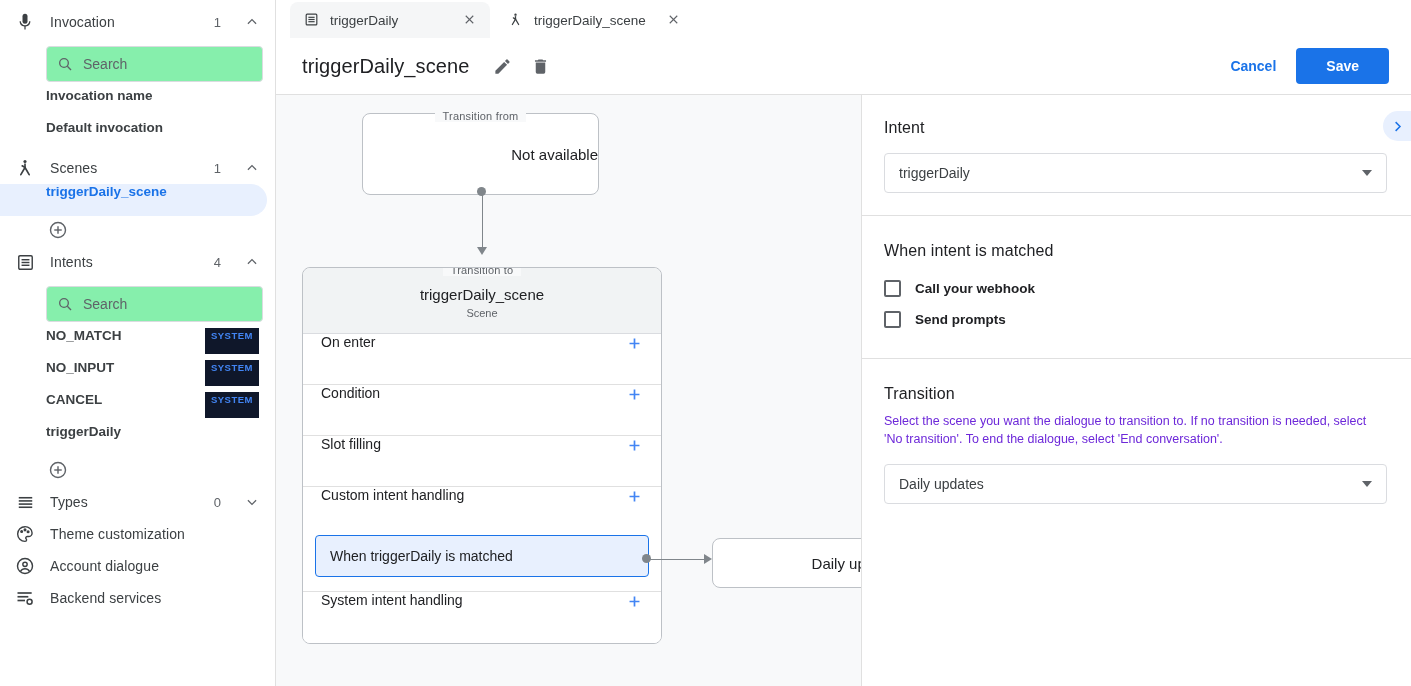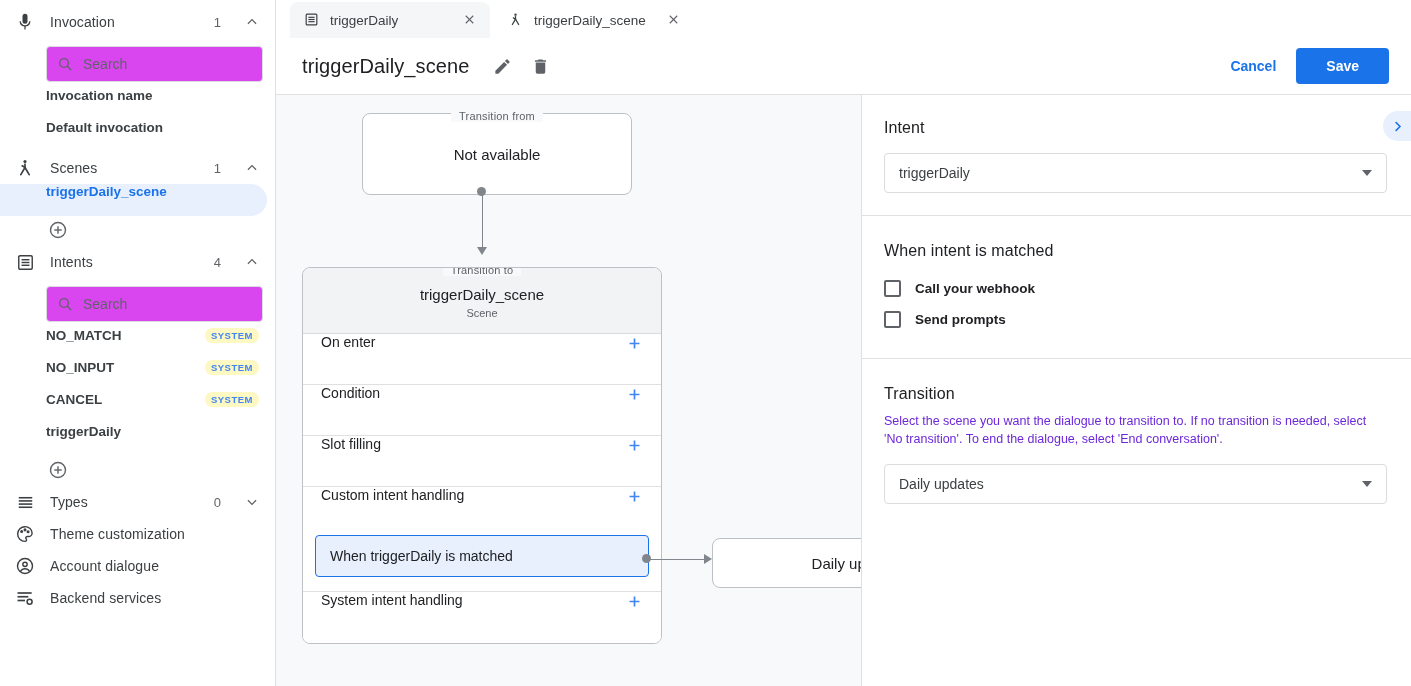--- a/index.html
+++ b/index.html
@@ -39,21 +39,21 @@
   .chev svg { display:block; }
 
   .search-wrap { padding: 8px 12px 6px 46px; }
   .search-box {
     display: flex; align-items: center;
     height: 36px;
     border: 1px solid #dadce0;
     border-radius: 4px;
     padding: 0 10px;
     gap: 10px;
-    background: #d946ef;
+    background: #86efac;
   }
   .search-box .s-ico { width: 16px; height: 16px; color: #5f6368; display:flex; }
   .search-box input {
     border: none; outline: none;
     font-family: "Liberation Sans", sans-serif;
     font-size: 14px; color: #3c4043;
     background: transparent; width: 100%;
   }
   .search-box input::placeholder { color: #5f6368; }
 
@@ -71,23 +71,23 @@
     background: #e8f0fe;
     border-radius: 0 18px 18px 0;
     margin-right: 8px;
     color: #1a73e8;
   }
   .badge-system {
     font-size: 9.5px;
     font-weight: bold;
     letter-spacing: .5px;
     color: #4285f4;
-    background: #fef9c3;
-    border-radius: 7px;
-    padding: 3px 6px 2px 6px;
+    background: #0f172a;
+    border-radius: 0;
+    padding: 3px 6px 13px 6px;
     line-height: 1;
   }
   .add-row { padding: 4px 0 6px 48px; }
   .add-circle {
     width: 20px; height: 20px;
     color: #5f6368;
     cursor: pointer;
     display: flex;
   }
   .add-circle svg { display: block; }
@@ -181,22 +181,22 @@
   .fs-legend span {
     background: #f8f9fa;
     padding: 0 8px;
     font-size: 11px;
     color: #5f6368;
     letter-spacing: .2px;
   }
 
   
   #node-from {
-    left: 86px; top: 18px; width: 270px; height: 82px;
-    display: flex; align-items: center; justify-content: center;
+    left: 86px; top: 18px; width: 237px; height: 82px;
+    display: flex; align-items: center; justify-content: flex-end;
   }
   #node-from .nf-text { font-size: 15px; color: #202124; }
 
   
   .conn-dot {
     position: absolute;
     width: 9px; height: 9px; border-radius: 50%;
     background: #80868b;
   }
   .conn-line-v {

